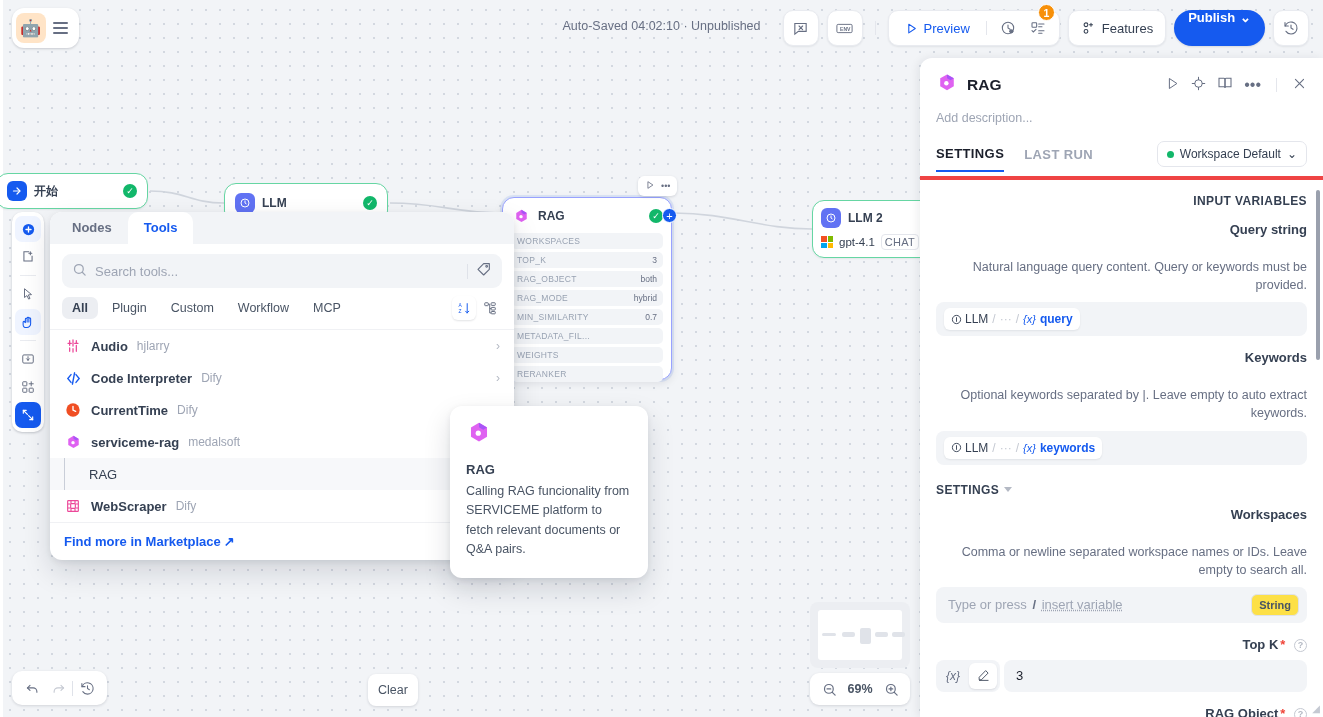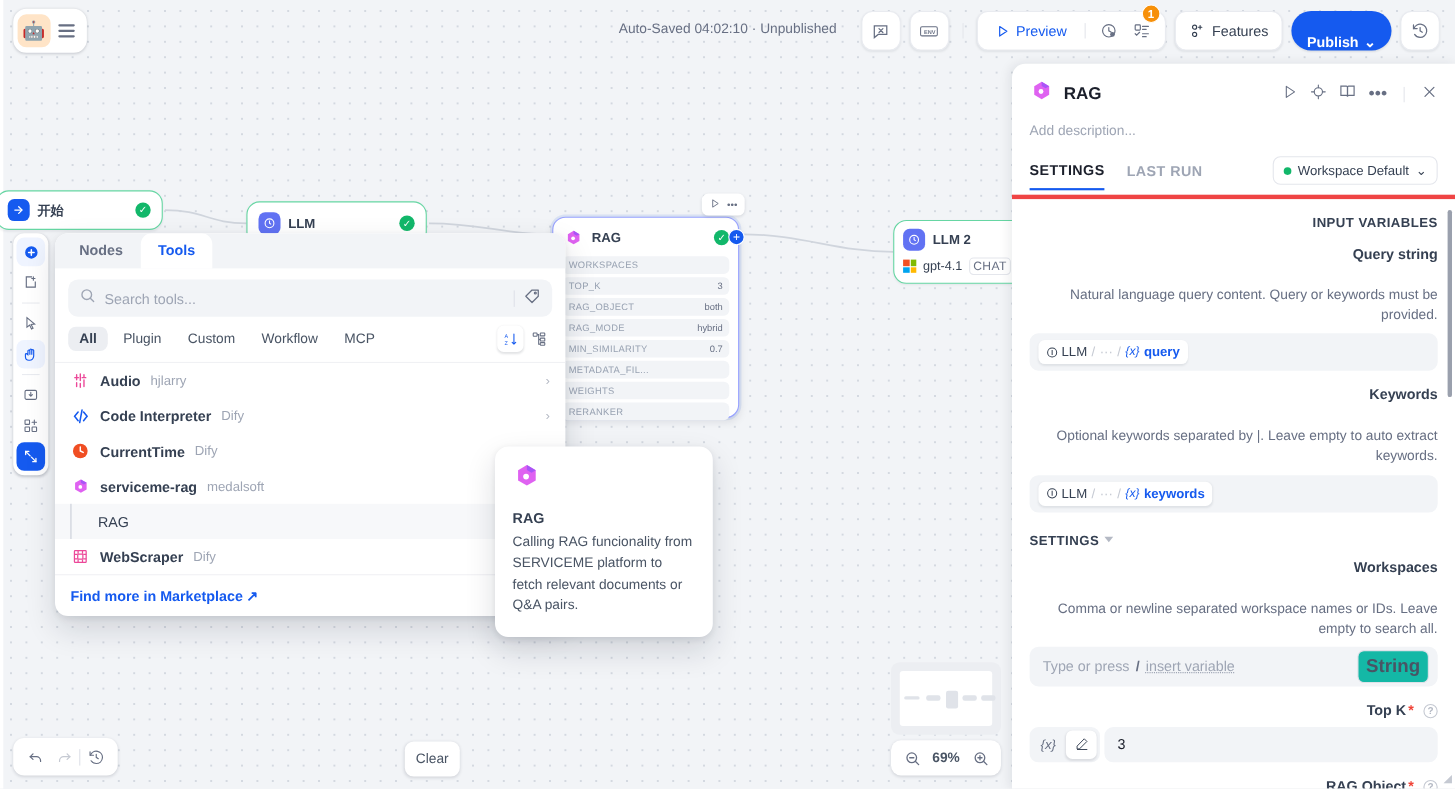--- a/index.html
+++ b/index.html
@@ -76,21 +76,21 @@
     border: 1.5px solid #fff; padding: 0 4px;
   }
   .features-btn {
     height: 36px; background: #fff; border-radius: 10px; border: .5px solid #e9ebf0;
     box-shadow: 0 1px 2px rgba(16,24,40,.08);
     display: flex; align-items: center; gap: 6px; padding: 0 12px;
     font-size: 13px; font-weight: 500; color: #354052; cursor: pointer;
   }
   .publish-btn {
     height: 36px; background: #155aef; border-radius: 18px;
-    display: flex; align-items: flex-end; gap: 5px; padding: 0 14px;
+    display: flex; align-items: flex-start; gap: 5px; padding: 0 14px;
     font-size: 13px; font-weight: 600; color: #fff; cursor: pointer;
     box-shadow: 0 1px 2px rgba(16,24,40,.12);
   }
 
   
   .rail {
     position: absolute; left: 12px; top: 212px; width: 32px;
     background: #fff; border-radius: 10px; padding: 4px 0;
     box-shadow: 0 1px 3px rgba(16,24,40,.14), 0 1px 2px rgba(16,24,40,.08);
     display: flex; flex-direction: column; align-items: center; gap: 2px; z-index: 16;
@@ -325,22 +325,22 @@
   .sec-row { display: flex; align-items: center; gap: 5px; margin-top: 18px; }
   .caret-down { width: 0; height: 0; border-left: 4px solid transparent; border-right: 4px solid transparent; border-top: 5px solid #b4b9c4; }
   .input-row {
     margin-top: 8px; background: #f2f4f7; border-radius: 8px; height: 36px;
     display: flex; align-items: center; padding: 0 8px 0 12px; gap: 8px;
   }
   .ph { font-size: 13px; color: #9ea5b4; }
   .ph .slash { color: #676f83; font-weight: 600; margin: 0 2px; }
   .ph .iv { color: #9ea5b4; text-decoration: underline; text-decoration-style: dotted; }
   .type-tag {
-    margin-left: auto; border: 1px solid #dfe2e9; background: #14b8a6; border-radius: 6px;
-    font-size: 17px; font-weight: 700; color: #495464; padding: 4px 7px;
+    margin-left: auto; border: 1px solid #dfe2e9; background: #fde047; border-radius: 6px;
+    font-size: 11px; font-weight: 700; color: #495464; padding: 4px 7px;
   }
   .help-q {
     width: 13px; height: 13px; border-radius: 50%; border: 1px solid #c5c9d2; color: #b4b9c4;
     font-size: 9px; display: inline-flex; align-items: center; justify-content: center; vertical-align: middle;
     margin-left: 5px;
   }
   .kv-row { margin-top: 8px; display: flex; align-items: stretch; gap: 4px; }
   .kv-toggle {
     background: #f2f4f7; border-radius: 8px; display: flex; align-items: center; gap: 2px; padding: 3px;
   }

